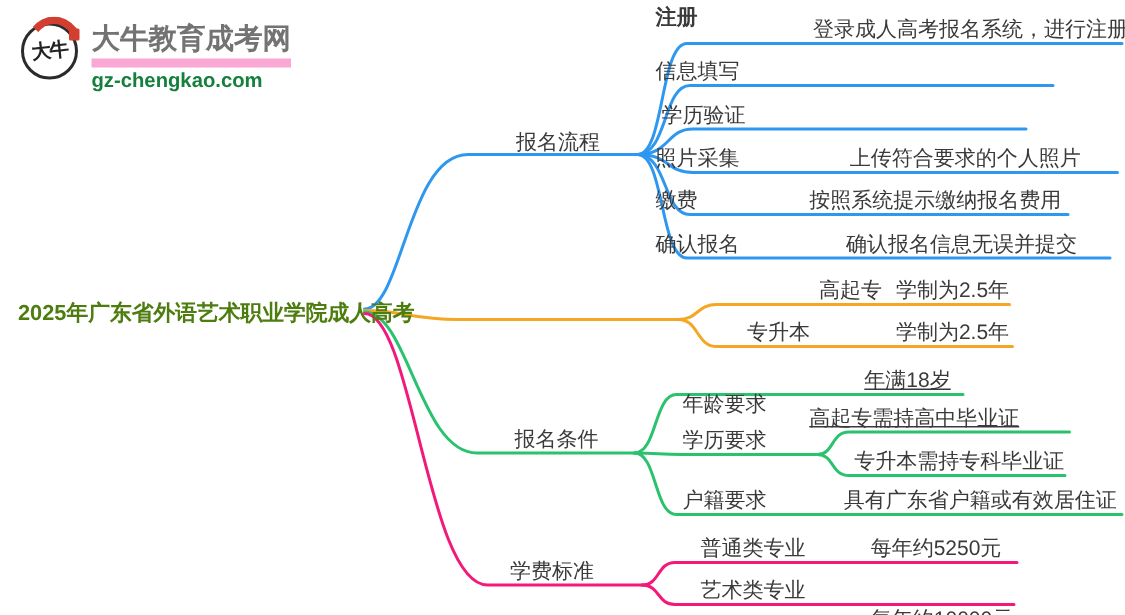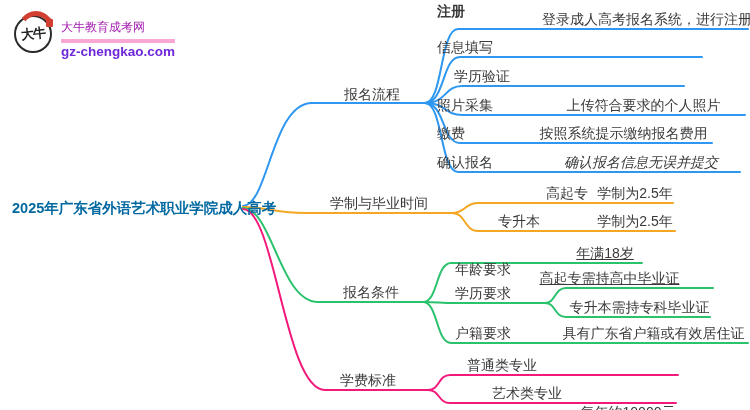--- a/index.html
+++ b/index.html
@@ -8,31 +8,31 @@
     font-family:"Liberation Sans","DejaVu Sans",sans-serif;color:#3a3a3a;
   }
   .lines{position:absolute;left:0;top:0;width:750px;height:410px;}
   .lines path{fill:none;stroke-width:2;stroke-linecap:round;}
   .p-blue{stroke:#2e97f0;}
   .p-orange{stroke:#f5a623;}
   .p-green{stroke:#2bc26e;}
   .p-pink{stroke:#f2197b;}
   .txt{position:absolute;height:18px;line-height:18px;font-size:14px;white-space:nowrap;}
   .ctr{text-align:center;}
-  .root-label{position:absolute;left:12px;top:199px;font-size:14.5px;font-weight:600;color:#0369a1;white-space:nowrap;}
+  .root-label{position:absolute;left:12px;top:199px;font-size:14.5px;font-weight:600;color:#4d7c0f;white-space:nowrap;}
   
   .logo{position:absolute;left:14px;top:10px;display:flex;align-items:flex-start;}
   .logo-badge{position:relative;width:38px;height:38px;margin-top:3px;}
   .logo-circle{position:absolute;left:0;top:2px;width:34px;height:34px;border:2px solid #2b2b2b;border-radius:50%;background:#fff;display:flex;align-items:center;justify-content:center;}
   .logo-arc{position:absolute;left:1px;top:-2px;width:32px;height:16px;border:5px solid transparent;border-top-color:#d23f31;border-radius:50% 50% 0 0 / 100% 100% 0 0;}
   .logo-seal{position:absolute;right:-1px;top:6px;width:7px;height:8px;background:#d23f31;border-radius:1px;}
   .logo-kanji{font-size:13px;font-weight:bold;color:#222;transform:rotate(-6deg);letter-spacing:-1px;}
   .logo-text{margin-left:9px;}
-  .logo-title{font-size:12px;font-weight:normal;color:#a21caf;line-height:22px;margin-top:6px;}
-  .logo-url{font-size:13.5px;font-weight:bold;color:#6d28d9;line-height:16px;border-top:4px solid #f9a8d4;margin-top:1px;padding-top:1px;}
+  .logo-title{font-size:19px;font-weight:bold;color:#737373;line-height:22px;margin-top:6px;}
+  .logo-url{font-size:13.5px;font-weight:bold;color:#15803d;line-height:16px;border-top:6px solid #f9a8d4;margin-top:1px;padding-top:1px;}
 </style>
 </head>
 <body>
 
 <div class="canvas">
 
   <svg class="lines" viewBox="0 0 750 410" xmlns="http://www.w3.org/2000/svg">
 
     <g>
       <path class="p-blue" d="M243 206 C268 206 272 103 312 103 L425 103"></path>
@@ -79,41 +79,41 @@
       <div class="logo-url">gz-chengkao.com</div>
     </div>
   </div>
 
   <div class="root-label">2025年广东省外语艺术职业学院成人高考</div>
 
   <div class="txt" style="left:344px;top:85px;">报名流程</div>
   <div class="txt" style="left:437px;top:2px;font-weight:bold;">注册</div>
   <div class="txt ctr" style="left:542px;top:10px;width:206px;">登录成人高考报名系统，进行注册</div>
   <div class="txt" style="left:437px;top:38px;">信息填写</div>
-  <div class="txt" style="left:454px;top:67px;">学历验证</div>
+  <div class="txt" style="left:441px;top:67px;">学历验证</div>
   <div class="txt" style="left:437px;top:96px;">照片采集</div>
   <div class="txt ctr" style="left:542px;top:96px;width:203px;">上传符合要求的个人照片</div>
   <div class="txt" style="left:437px;top:124px;">缴费</div>
   <div class="txt ctr" style="left:535px;top:124px;width:177px;">按照系统提示缴纳报名费用</div>
   <div class="txt" style="left:437px;top:153px;">确认报名</div>
-  <div class="txt ctr" style="left:542px;top:153px;width:198px;font-style:italic;">确认报名信息无误并提交</div>
+  <div class="txt ctr" style="left:542px;top:153px;width:198px;">确认报名信息无误并提交</div>
 
-  <div class="txt" style="left:330px;top:194px;">学制与毕业时间</div>
   <div class="txt" style="left:498px;top:184px;margin-left:48px;">高起专</div>
   <div class="txt ctr" style="left:575px;top:184px;width:120px;">学制为2.5年</div>
   <div class="txt" style="left:498px;top:212px;">专升本</div>
   <div class="txt ctr" style="left:575px;top:212px;width:120px;">学制为2.5年</div>
 
   <div class="txt" style="left:343px;top:283px;">报名条件</div>
   <div class="txt" style="left:455px;top:260px;">年龄要求</div>
   <div class="txt ctr" style="left:560px;top:244px;width:90px;text-decoration:underline;">年满18岁</div>
   <div class="txt" style="left:455px;top:284px;">学历要求</div>
   <div class="txt ctr" style="left:533px;top:269px;width:153px;text-decoration:underline;">高起专需持高中毕业证</div>
   <div class="txt ctr" style="left:563px;top:298px;width:153px;">专升本需持专科毕业证</div>
   <div class="txt" style="left:455px;top:324px;">户籍要求</div>
   <div class="txt ctr" style="left:556px;top:324px;width:195px;">具有广东省户籍或有效居住证</div>
 
   <div class="txt" style="left:340px;top:371px;">学费标准</div>
   <div class="txt" style="left:467px;top:356px;">普通类专业</div>
-  <div class="txt" style="left:492px;top:384px;">艺术类专业</div>
+  <div class="txt ctr" style="left:578px;top:356px;width:92px;">每年约5250元</div>
+  <div class="txt" style="left:467px;top:384px;">艺术类专业</div>
   <div class="txt ctr" style="left:578px;top:384px;width:100px;margin-top:19px;">每年约10000元</div>
 
 </div>
 
 </body></html>

